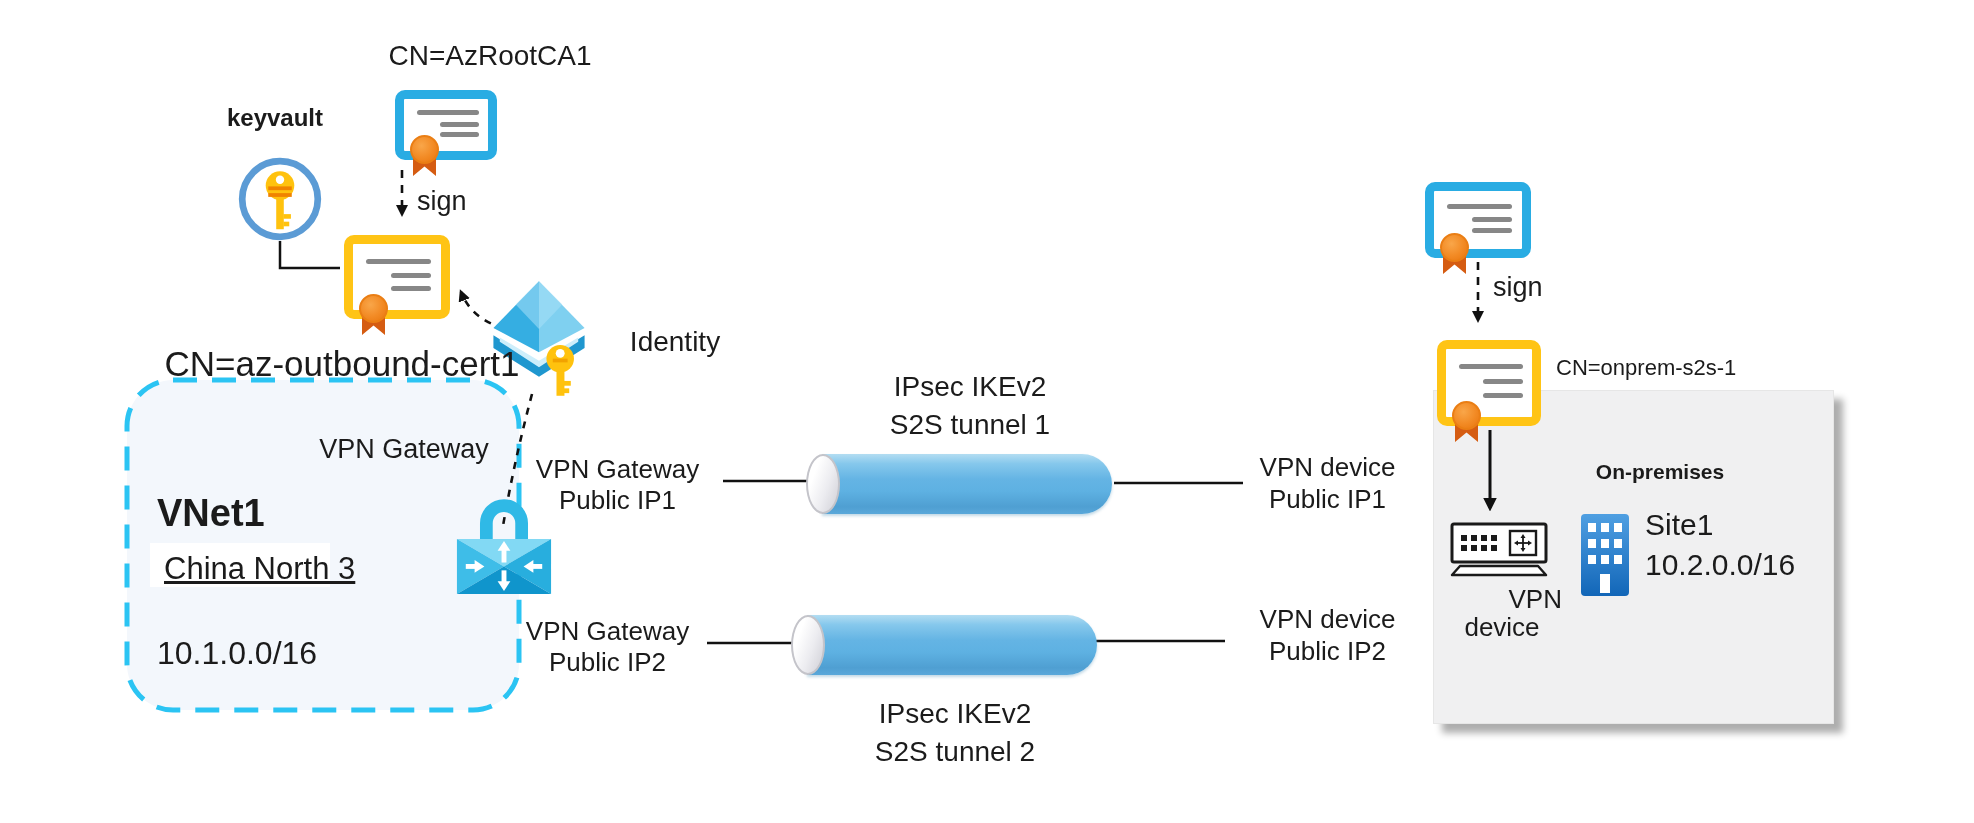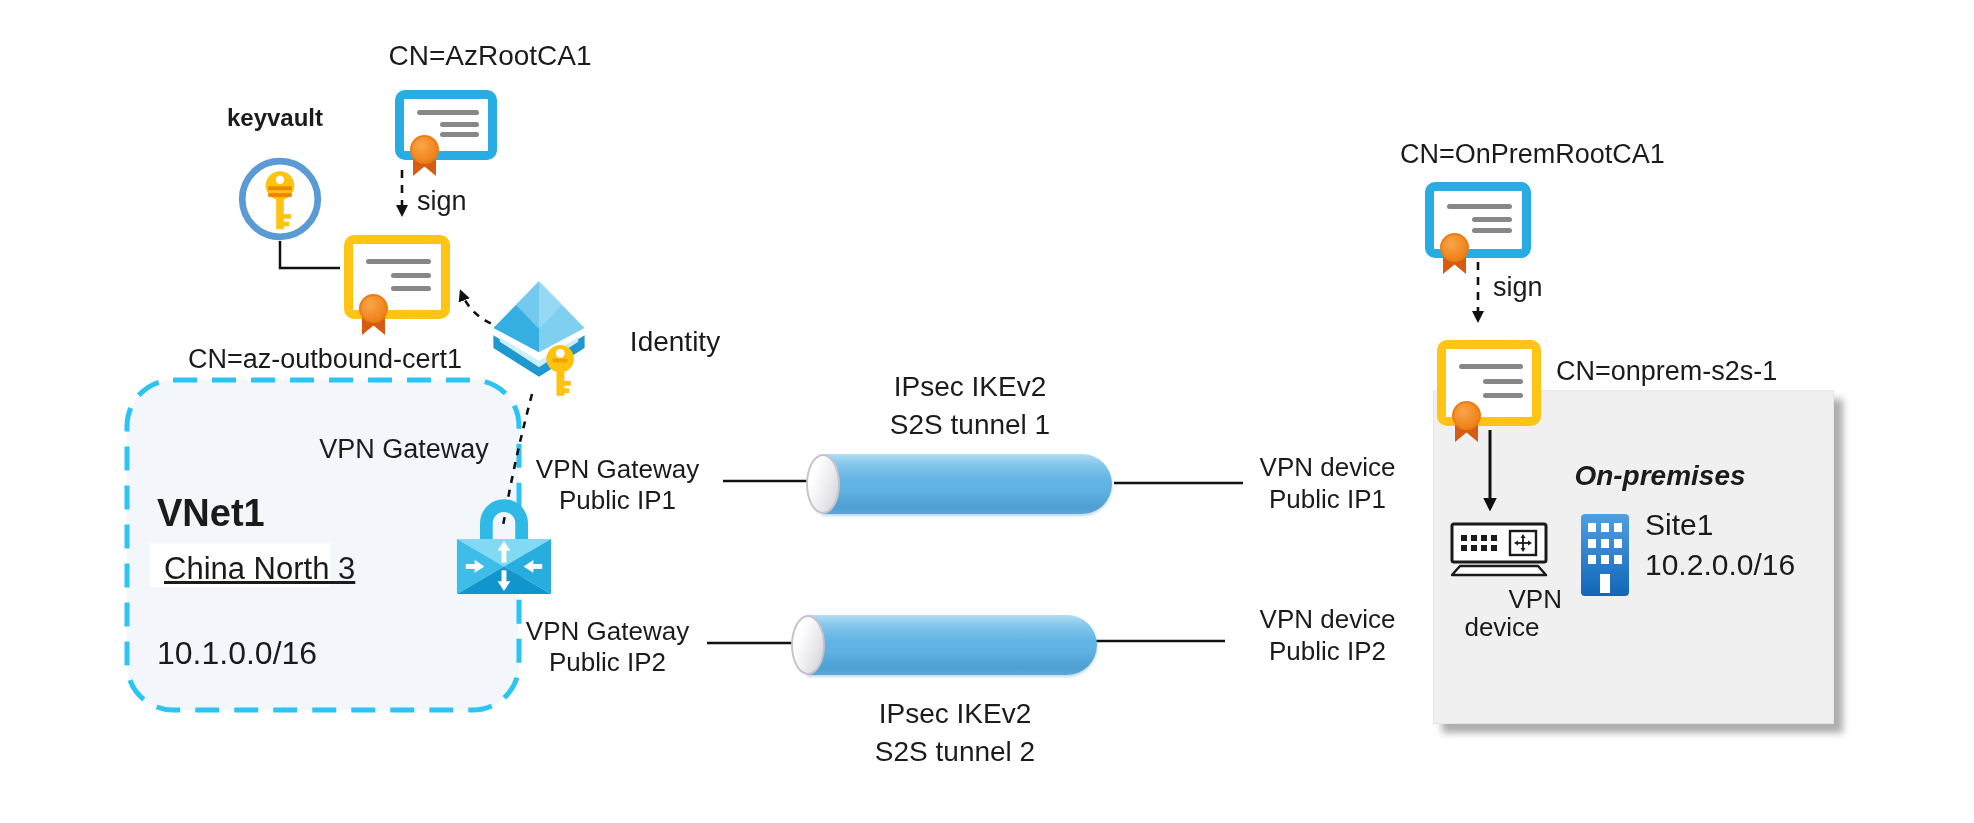--- a/index.html
+++ b/index.html
@@ -224,21 +224,21 @@
         <rect x="34" y="42" width="8" height="9" fill="#fff"></rect>
       <rect x="20" y="61" width="10" height="19" fill="#fff"></rect>
     </svg>
   </div>
 
   <div class="chip z3" style="left:150px;top:543px;width:180px;height:44px;"></div>
 
   <div class="txt ctr z4" style="left:360px;top:40px;width:260px;font-size:28px;">CN=AzRootCA1</div>
   <div class="txt ctr b z4" style="left:210px;top:105px;width:130px;font-size:24px;">keyvault</div>
   <div class="txt z4" style="left:417px;top:186px;font-size:27px;">sign</div>
-  <div class="txt ctr z4" style="left:135px;top:344px;width:380px;font-size:27px;">CN=az-outbound-cert1</div>
+  <div class="txt ctr z4" style="left:152px;top:344px;width:380px;font-size:35px;">CN=az-outbound-cert1</div>
   <div class="txt ctr z4" style="left:555px;top:326px;width:240px;font-size:28px;">Identity</div>
 
   <div class="txt ctr z4" style="left:300px;top:434px;width:208px;font-size:27px;">VPN Gateway</div>
   <div class="txt b z4" style="left:157px;top:492px;font-size:38px;">VNet1</div>
   <div class="txt z4" style="left:164px;top:552px;font-size:31px;text-decoration:underline;">China North 3</div>
   <div class="txt z4" style="left:157px;top:588px;font-size:32px;margin-top:48px;">10.1.0.0/16</div>
 
   <div class="txt ctr z4" style="left:845px;top:371px;width:250px;font-size:28px;">IPsec IKEv2</div>
   <div class="txt ctr z4" style="left:845px;top:409px;width:250px;font-size:28px;">S2S tunnel 1</div>
   <div class="txt ctr z4" style="left:515px;top:455px;width:205px;font-size:26px;">VPN Gateway</div>
@@ -246,22 +246,21 @@
   <div class="txt ctr z4" style="left:1225px;top:453px;width:205px;font-size:26px;">VPN device</div>
   <div class="txt ctr z4" style="left:1225px;top:485px;width:205px;font-size:26px;">Public IP1</div>
 
   <div class="txt ctr z4" style="left:830px;top:698px;width:250px;font-size:28px;">IPsec IKEv2</div>
   <div class="txt ctr z4" style="left:830px;top:736px;width:250px;font-size:28px;">S2S tunnel 2</div>
   <div class="txt ctr z4" style="left:505px;top:617px;width:205px;font-size:26px;">VPN Gateway</div>
   <div class="txt ctr z4" style="left:505px;top:648px;width:205px;font-size:26px;">Public IP2</div>
   <div class="txt ctr z4" style="left:1225px;top:605px;width:205px;font-size:26px;">VPN device</div>
   <div class="txt ctr z4" style="left:1225px;top:637px;width:205px;font-size:26px;">Public IP2</div>
 
-  <div class="txt ctr z4" style="left:1400px;top:139px;width:250px;font-size:27px;">CN=OnPremRootCA1</div>
   <div class="txt z4" style="left:1493px;top:272px;font-size:27px;">sign</div>
-  <div class="txt z4" style="left:1556px;top:356px;font-size:27px;">CN=onprem-s2s-1</div>
-  <div class="txt ctr b z4" style="left:1555px;top:460px;width:210px;font-size:28px;font-style:italic;">On-premises</div>
+  <div class="txt z4" style="left:1556px;top:356px;font-size:22px;">CN=onprem-s2s-1</div>
+  <div class="txt ctr b z4" style="left:1555px;top:460px;width:210px;font-size:21px;">On-premises</div>
   <div class="txt ctr z4" style="left:1442px;top:585px;width:120px;font-size:26px;text-align:right;">VPN</div>
   <div class="txt ctr z4" style="left:1442px;top:613px;width:120px;font-size:26px;">device</div>
   <div class="txt z4" style="left:1645px;top:508px;font-size:30px;">Site1</div>
   <div class="txt z4" style="left:1645px;top:548px;font-size:30px;">10.2.0.0/16</div>
 
 </div>
 
 </body></html>

